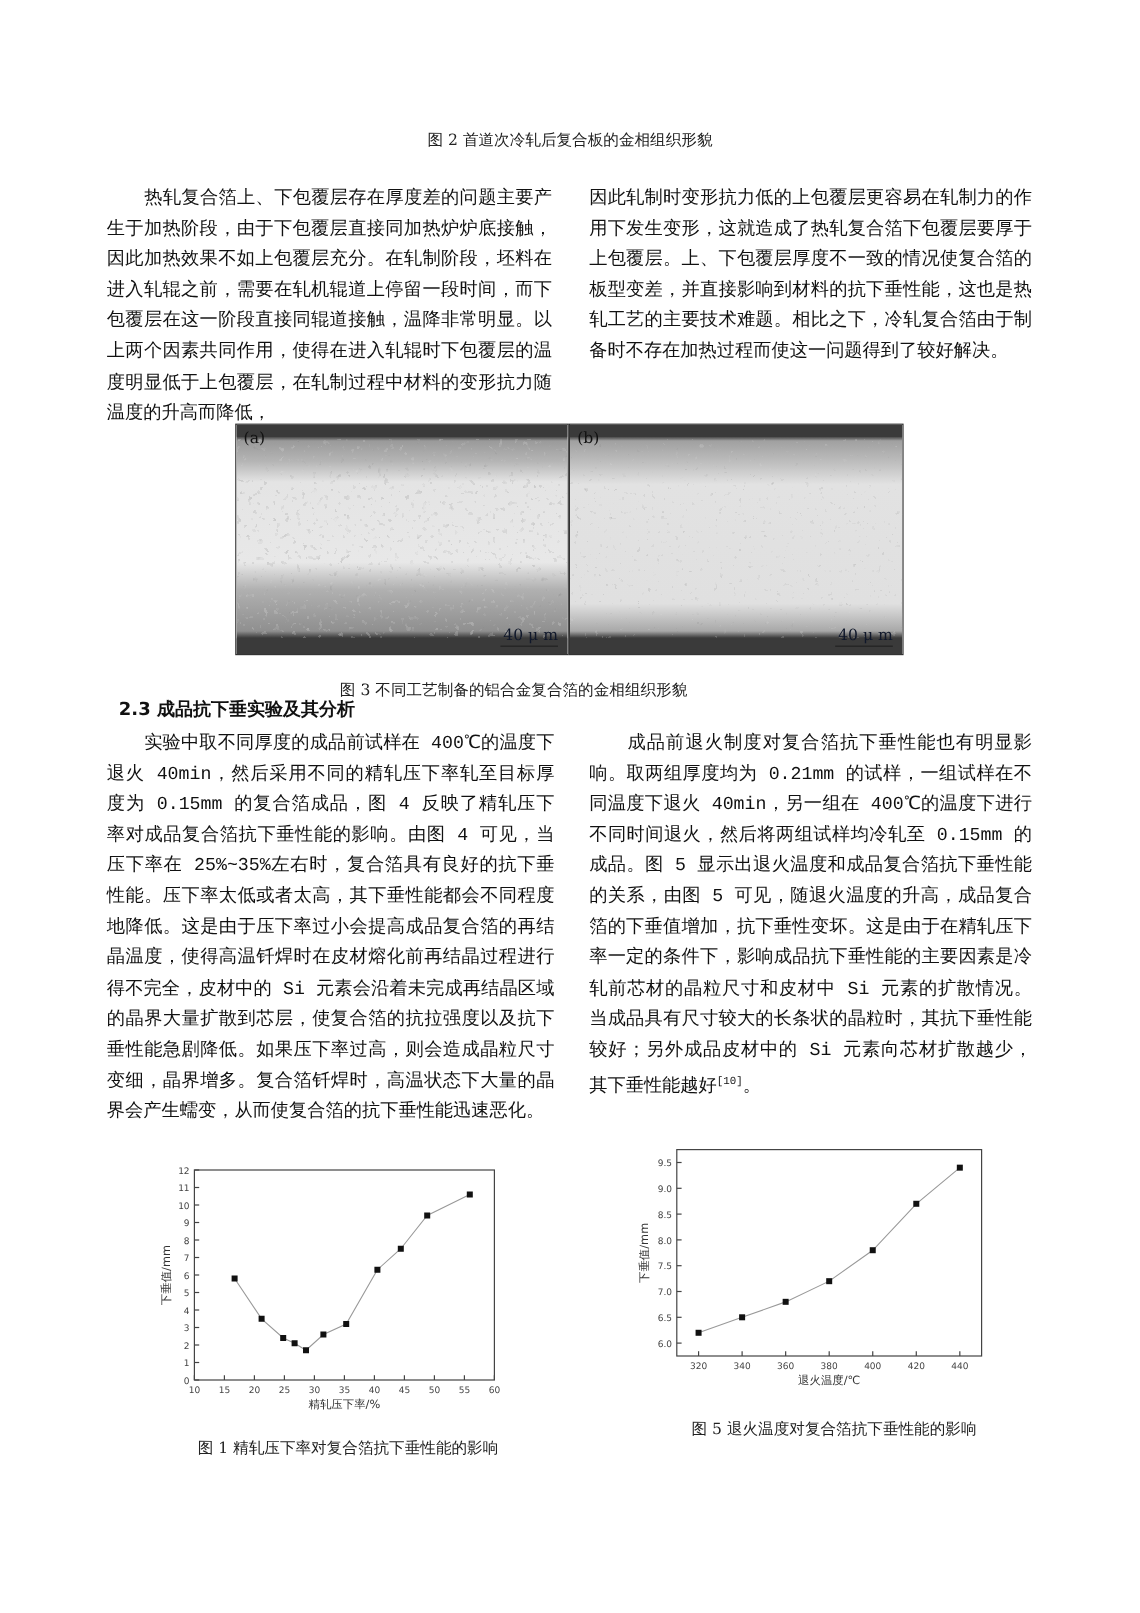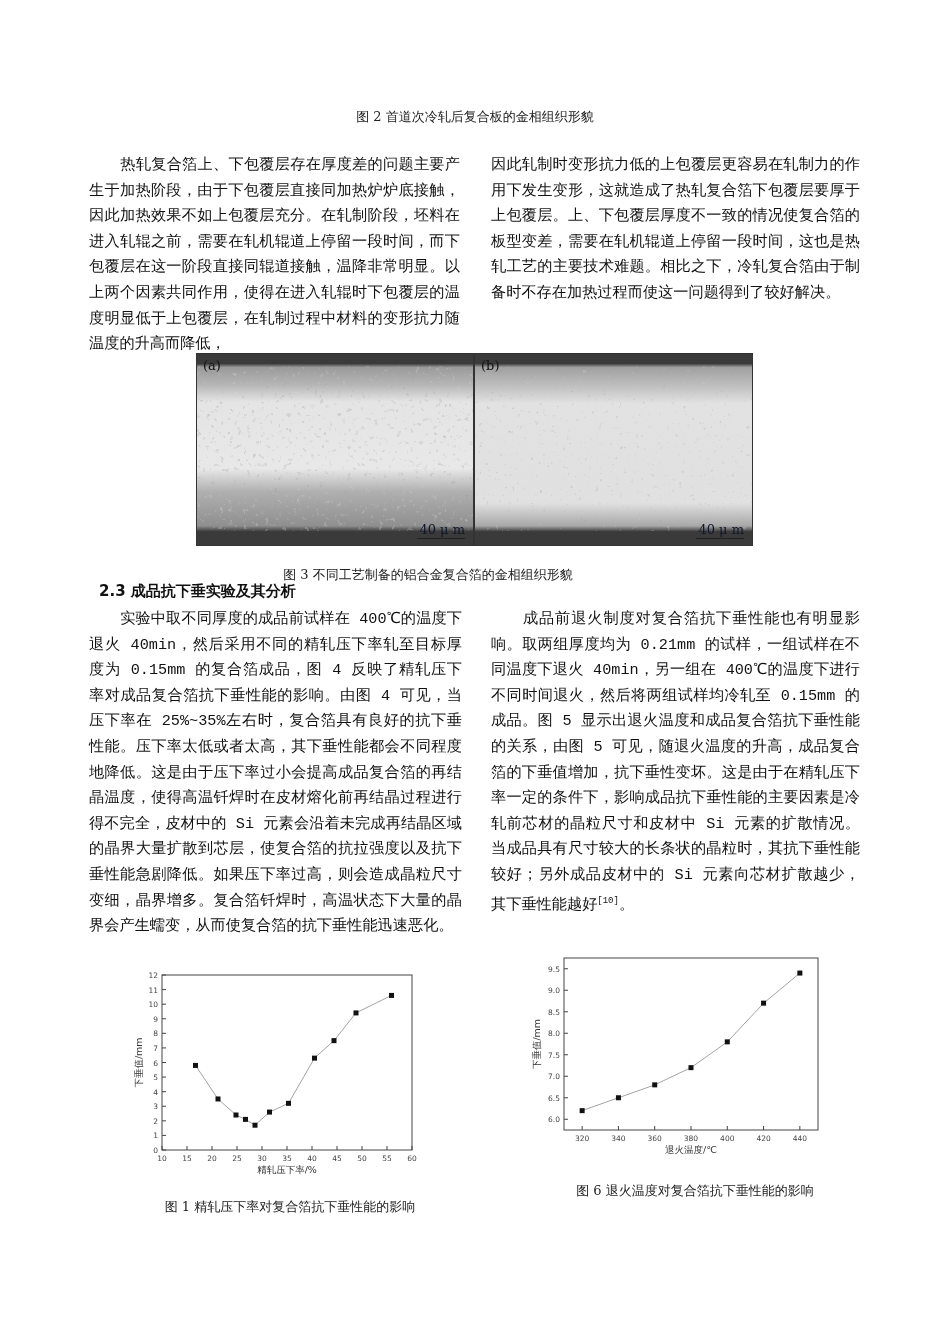--- a/index.html
+++ b/index.html
@@ -17,21 +17,21 @@
   .scale-bar { position:absolute; right:8px; bottom:6px; width:48px; border-top:1px solid #222; }
   .chart svg text { font-family:"DejaVu Sans","Liberation Sans",sans-serif; }
   sup { font-size:9px;margin-top:32px; }
 </style>
 </head>
 <body>
 
 <div class="abs caption" style="left:0;width:950px;top:108px;">图 2 首道次冷轧后复合板的金相组织形貌</div>
 
 <div class="abs para" style="left:89px;top:153px;width:371px;"><span class="indent"></span><span>热轧复合箔上、下包覆层存在厚度差的问题主要产生于加热阶段，由于下包覆层直接同加热炉炉底接触，因此加热效果不如上包覆层充分。在轧制阶段，坯料在进入轧辊之前，需要在轧机辊道上停留一段时间，而下包覆层在这一阶段直接同辊道接触，温降非常明显。以上两个因素共同作用，使得在进入轧辊时下包覆层的温度明显低于上包覆层，在轧制过程中材料的变形抗力随温度的升高而降低，</span></div>
-<div class="abs para" style="left:491px;top:153px;width:369px;">因此轧制时变形抗力低的上包覆层更容易在轧制力的作用下发生变形，这就造成了热轧复合箔下包覆层要厚于上包覆层。上、下包覆层厚度不一致的情况使复合箔的板型变差，需要在轧机辊道上停留一段时间，这也是热轧工艺的主要技术难题。相比之下，冷轧复合箔由于制备时不存在加热过程而使这一问题得到了较好解决。</div>
+<div class="abs para" style="left:491px;top:153px;width:369px;">因此轧制时变形抗力低的上包覆层更容易在轧制力的作用下发生变形，这就造成了热轧复合箔下包覆层要厚于上包覆层。上、下包覆层厚度不一致的情况使复合箔的板型变差，并直接影响到材料的抗下垂性能，这也是热轧工艺的主要技术难题。相比之下，冷轧复合箔由于制备时不存在加热过程而使这一问题得到了较好解决。</div>
 
 <div class="photo" style="left:196px;top:353px;width:276px;height:191px;border:1px solid #333;">
   <svg width="276" height="191" viewBox="0 0 276 191">
     <defs>
       <filter id="grainA" x="0" y="0" width="100%" height="100%">
         <feTurbulence type="fractalNoise" baseFrequency="0.22" numOctaves="2" seed="3" result="n"></feTurbulence>
         <feColorMatrix type="saturate" values="0" in="n" result="g"></feColorMatrix>
         <feComponentTransfer in="g">
             <feFuncA type="discrete" tableValues="0 0 0 0 0.55 0.8"></feFuncA>
           </feComponentTransfer>
@@ -205,13 +205,13 @@
       <rect x="95.92857142857142" y="145.25" width="5" height="5" fill="#111"></rect>
       <rect x="132.21428571428572" y="132.35000000000002" width="5" height="5" fill="#111"></rect>
       <rect x="168.5" y="115.14999999999999" width="5" height="5" fill="#111"></rect>
       <rect x="204.7857142857143" y="89.35000000000001" width="5" height="5" fill="#111"></rect>
       <rect x="241.07142857142856" y="50.650000000000034" width="5" height="5" fill="#111"></rect>
       <rect x="277.3571428571429" y="20.549999999999983" width="5" height="5" fill="#111"></rect>
       <text x="171" y="203" font-size="9.5" fill="#333" text-anchor="middle">退火温度/℃</text>
       <text x="20" y="94" font-size="9.5" fill="#333" text-anchor="middle" transform="rotate(-90 20 94)">下垂值/mm</text>
     </svg>
 </div>
-<div class="abs caption" style="left:540px;width:310px;top:1182px;">图 6  退火温度对复合箔抗下垂性能的影响</div>
+<div class="abs caption" style="left:540px;width:310px;top:1182px;">图 5  退火温度对复合箔抗下垂性能的影响</div>
 
 </body></html>

